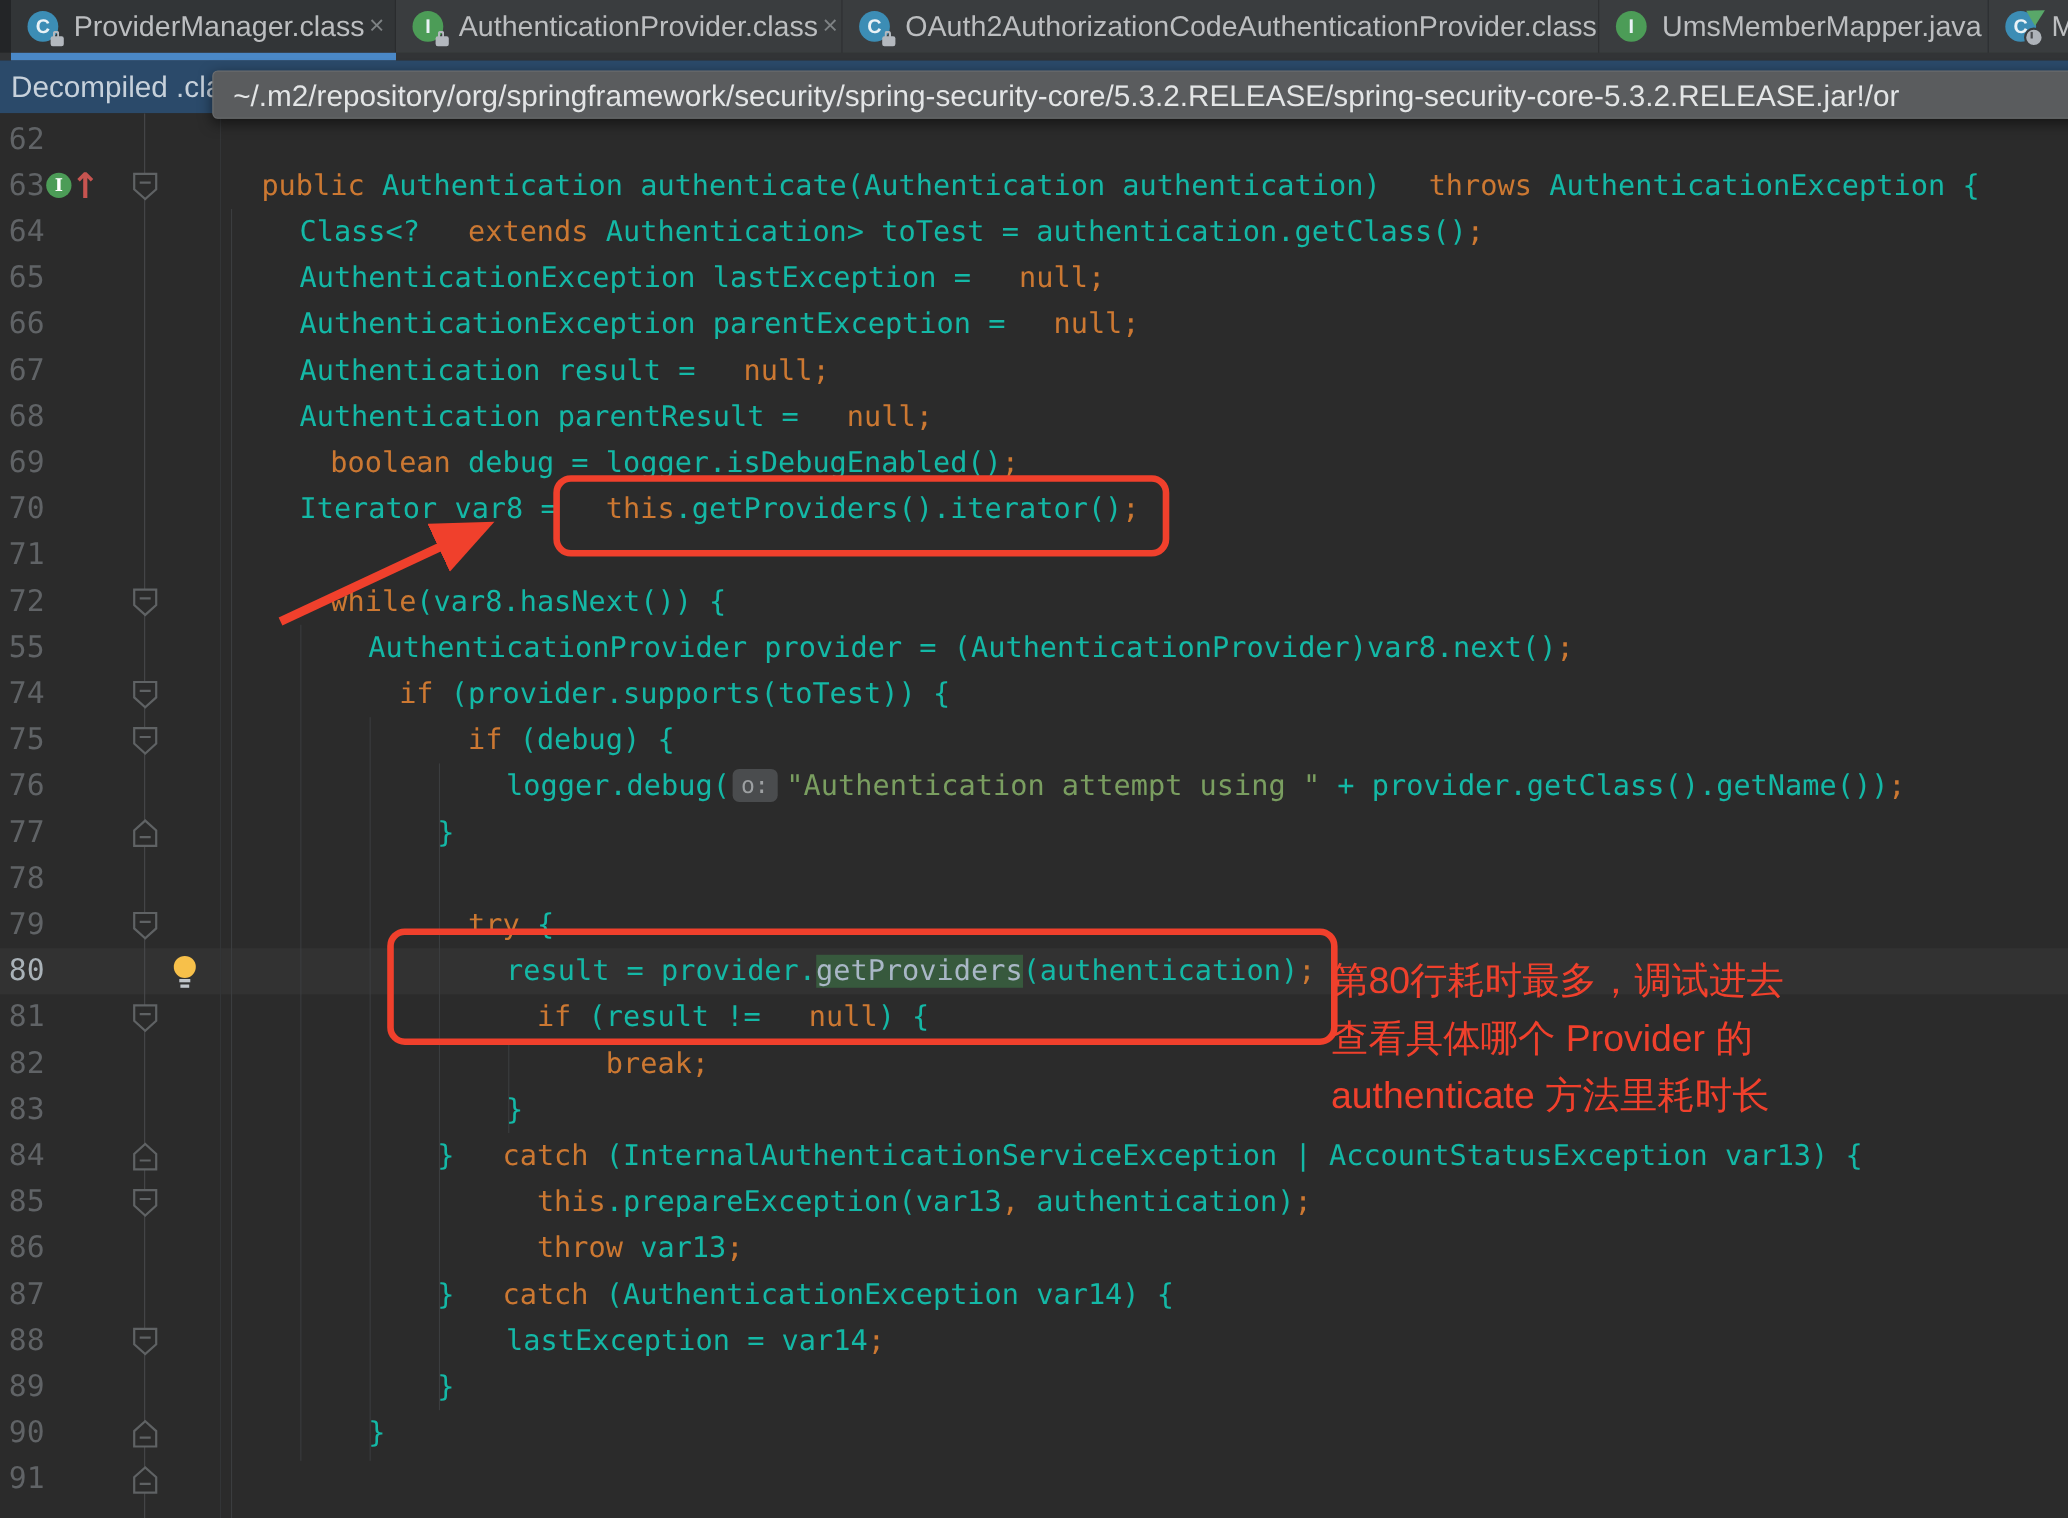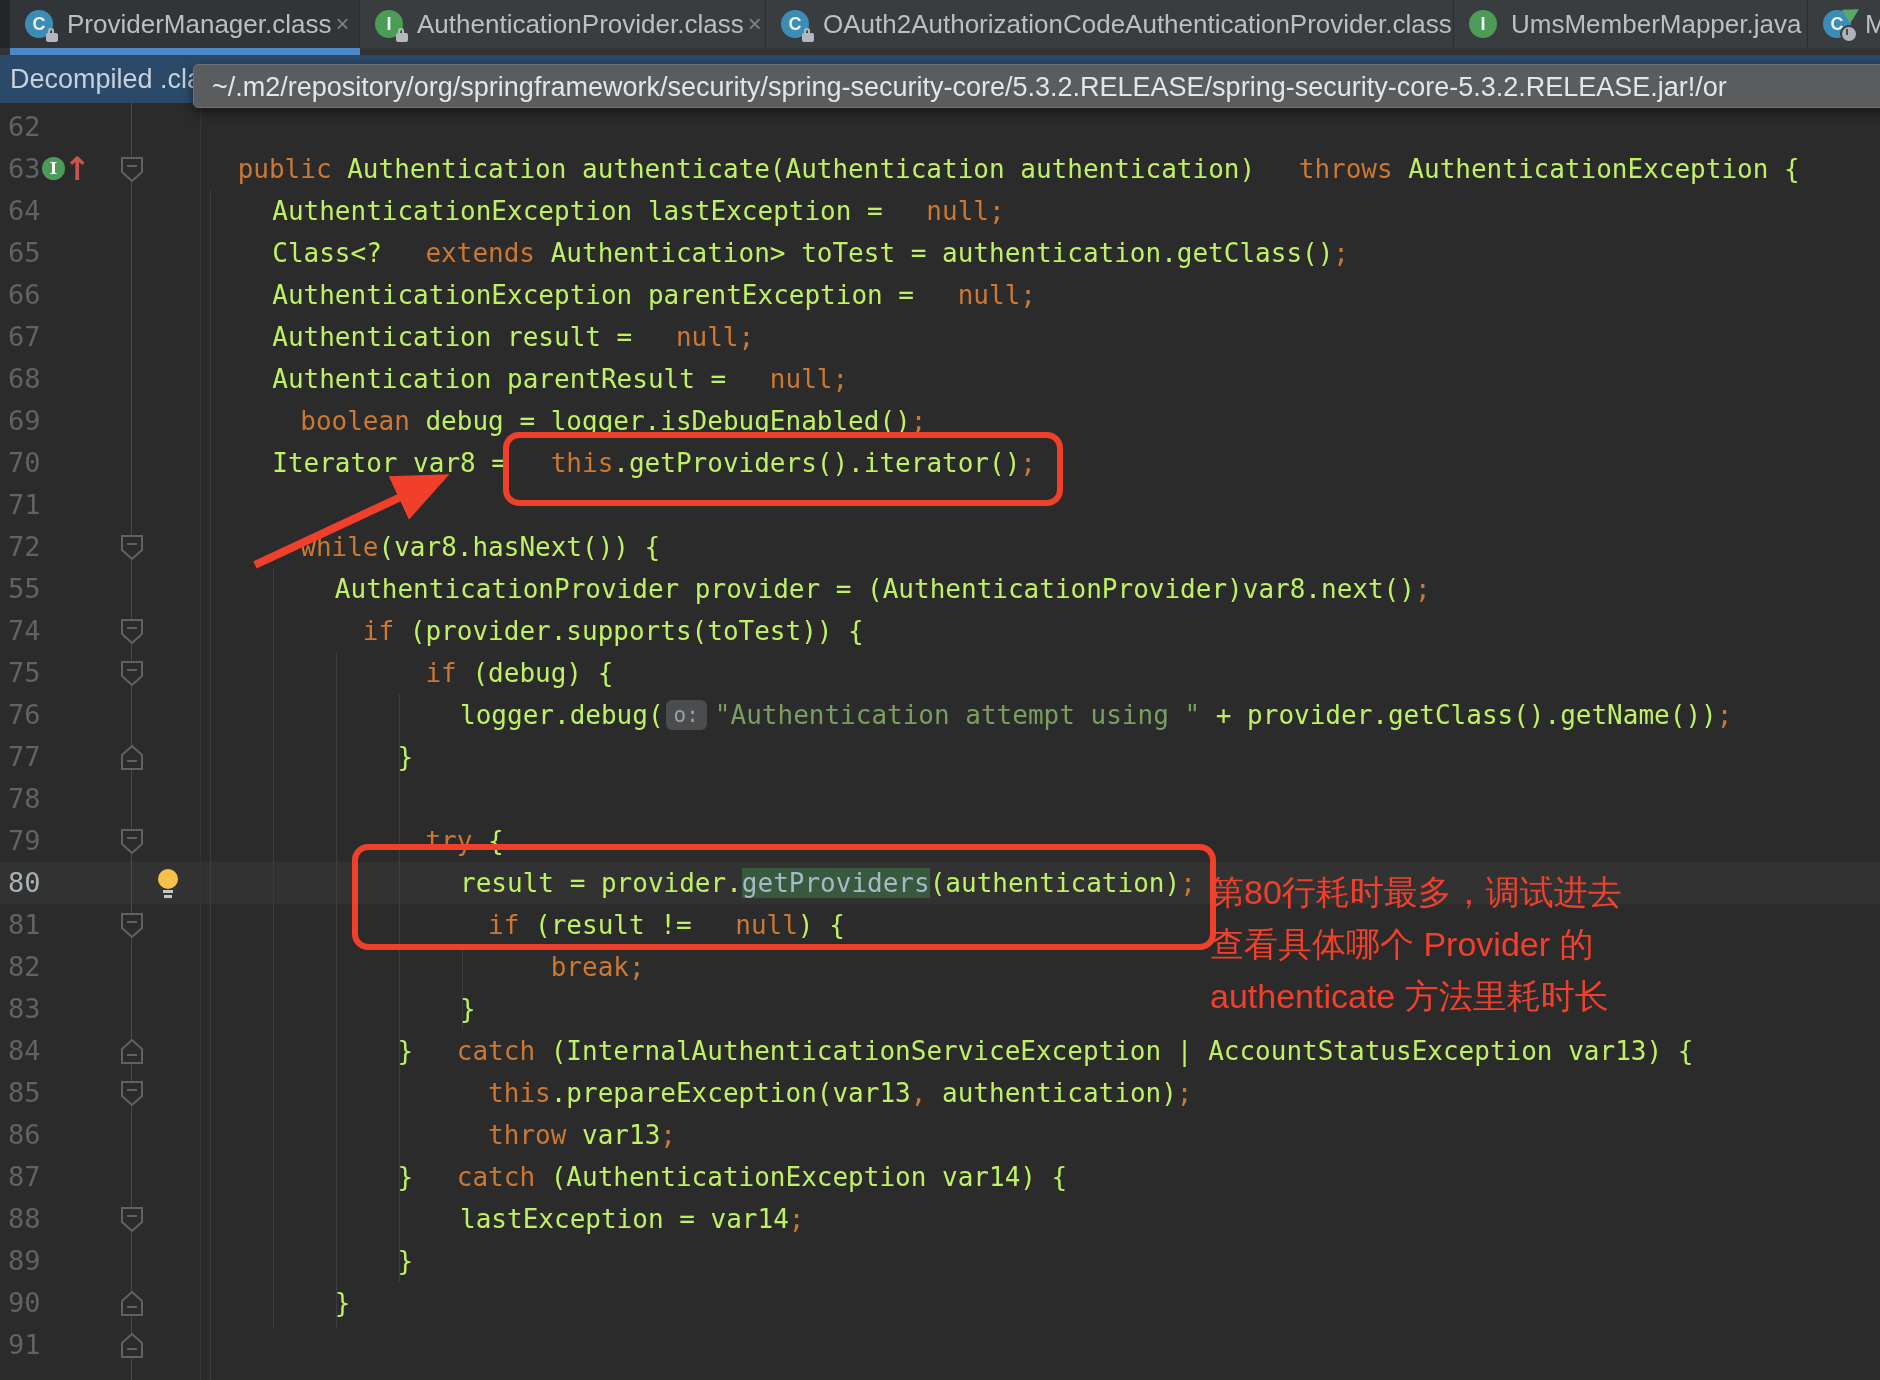--- a/index.html
+++ b/index.html
@@ -59,21 +59,21 @@
   .ovr-circ{position:absolute;left:42px;top:9px;width:23px;height:23px;border-radius:50%;background:#4C9C57;
             color:#FFFFFF;font-family:"DejaVu Serif",serif;font-size:16px;font-weight:bold;
             display:flex;align-items:center;justify-content:center;}
   .ovr-arrow{position:absolute;left:64px;top:2px;color:#C75450;font-size:32px;font-weight:bold;
              font-family:"DejaVu Sans",sans-serif;line-height:38px;}
   .bulbsvg{position:absolute;left:155px;top:5px;}
 
   #code{position:absolute;left:0;top:3px;width:1880px;}
   .crow{height:42px;line-height:42px;white-space:pre;padding-left:147px;
         font-family:"DejaVu Sans Mono",monospace;font-size:26px;}
-  .tk-d{color:#bef264;text-align:center;}
+  .tk-d{color:#14b8a6;text-align:center;}
   .tk-k{color:#CC7832;margin-left:28px;}
   .tk-p{color:#CC7832;}
   .tk-s{color:#7A9E60;}
   .tk-hl{color:#A9B7C6;background:#37593D;}
   .hint{display:inline-block;background:#4A4C4E;color:#9DA0A2;border-radius:6px;
         font-size:21px;line-height:30px;padding:0 8px;margin:0 8px 0 2px;vertical-align:2px;}
 
   
   .redbox{position:absolute;border:6px solid #F0402C;border-radius:16px;z-index:20;}
   #redbox1{left:503px;top:329px;width:548px;height:62px;}
@@ -306,22 +306,22 @@
           <span class="lnum">91</span>
           <svg class="foldsvg" width="24" height="27">
             <path d="M2,25 h20 v-14 l-10,-9 l-10,9 z" fill="#2B2B2B" stroke="#5F6264" stroke-width="2"></path>
             <line x1="7" y1="17" x2="17" y2="17" stroke="#5F6264" stroke-width="2"></line>
           </svg>
         </div>
       </div>
     <div id="code">
         <div class="crow"></div>
         <div class="crow"><span class="tk-d">    </span><span class="tk-k">public</span><span class="tk-d"> Authentication authenticate(Authentication authentication) </span><span class="tk-k">throws</span><span class="tk-d"> AuthenticationException {</span></div>
+        <div class="crow"><span class="tk-d">        Class&lt;? </span><span class="tk-k">extends</span><span class="tk-d"> Authentication&gt; toTest = authentication.getClass()</span><span class="tk-p">;</span></div>
         <div class="crow"><span class="tk-d">        AuthenticationException lastException = </span><span class="tk-k">null</span><span class="tk-p">;</span></div>
-        <div class="crow"><span class="tk-d">        Class&lt;? </span><span class="tk-k">extends</span><span class="tk-d"> Authentication&gt; toTest = authentication.getClass()</span><span class="tk-p">;</span></div>
         <div class="crow"><span class="tk-d">        AuthenticationException parentException = </span><span class="tk-k">null</span><span class="tk-p">;</span></div>
         <div class="crow"><span class="tk-d">        Authentication result = </span><span class="tk-k">null</span><span class="tk-p">;</span></div>
         <div class="crow"><span class="tk-d">        Authentication parentResult = </span><span class="tk-k">null</span><span class="tk-p">;</span></div>
         <div class="crow"><span class="tk-d">        </span><span class="tk-k">boolean</span><span class="tk-d"> debug = logger.isDebugEnabled()</span><span class="tk-p">;</span></div>
         <div class="crow"><span class="tk-d">        Iterator var8 = </span><span class="tk-k">this</span><span class="tk-d">.getProviders().iterator()</span><span class="tk-p">;</span></div>
         <div class="crow"></div>
         <div class="crow"><span class="tk-d">        </span><span class="tk-k">while</span><span class="tk-d">(var8.hasNext()) {</span></div>
         <div class="crow"><span class="tk-d">            AuthenticationProvider provider = (AuthenticationProvider)var8.next()</span><span class="tk-p">;</span></div>
         <div class="crow"><span class="tk-d">            </span><span class="tk-k">if</span><span class="tk-d"> (provider.supports(toTest)) {</span></div>
         <div class="crow"><span class="tk-d">                </span><span class="tk-k">if</span><span class="tk-d"> (debug) {</span></div>

